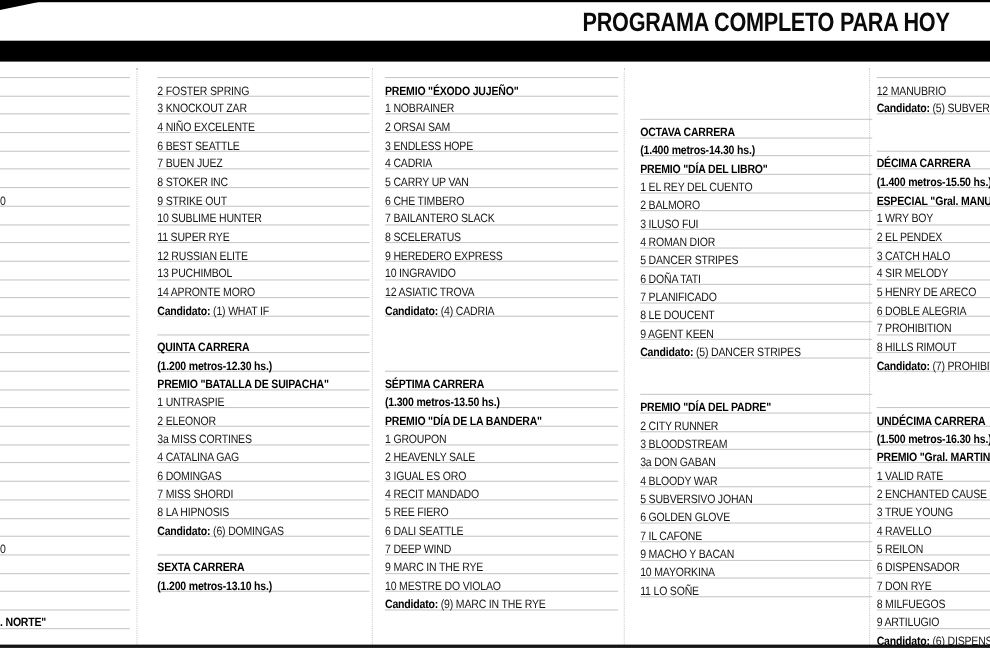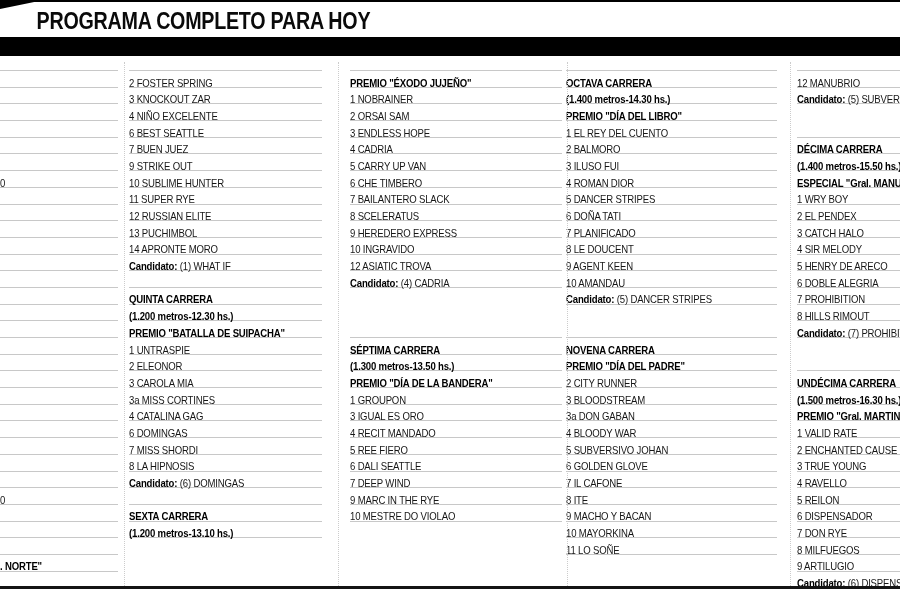--- a/index.html
+++ b/index.html
@@ -3,34 +3,34 @@
 <meta charset="utf-8">
 <style>
   html,body{margin:0;padding:0;background:#e8e8e8;}
   .page{
     position:relative;width:900px;height:600px;background:#ffffff;
     overflow:hidden;font-family:"Liberation Sans",sans-serif;
   }
   .top-line{position:absolute;top:0;left:0;width:900px;height:2px;background:var(--bar,#000);}
   .top-wedge{position:absolute;top:0;left:0;width:0;height:0;
     border-top:9px solid var(--bar,#000);border-right:44px solid transparent;}
-  .title-wrap{position:absolute;top:5px;left:0;width:900px;height:32px;text-align:left;}
+  .title-wrap{position:absolute;top:5px;left:0;width:900px;height:32px;text-align:right;}
   .title-text{
     display:inline-block;font-size:24px;line-height:32px;font-weight:bold;color:#0a0a0a;
     transform:scaleX(0.82);transform-origin:50% 50%;white-space:nowrap;letter-spacing:-0.3px;
   }
   .black-bar{position:absolute;top:37px;left:0;width:900px;height:19px;background:var(--bar,#000);}
   .bottom-rule{position:absolute;top:586px;left:0;width:900px;height:3px;background:#141414;}
 
   #columns-root{position:absolute;top:0;left:0;width:900px;height:600px;}
   .col{position:absolute;top:70px;border-top:1px solid var(--rule,#c8c8c8);}
   #columns-root .col:nth-child(1){left:0;width:118px;}
-  #columns-root .col:nth-child(2){left:129px;width:193px;}
+  #columns-root .col:nth-child(2){left:143px;width:193px;}
   #columns-root .col:nth-child(3){left:350px;width:212px;}
-  #columns-root .col:nth-child(4){left:566px;width:211px;}
+  #columns-root .col:nth-child(4){left:582px;width:211px;margin-top:38px;}
   #columns-root .col:nth-child(5){left:797px;width:210px;}
 
   .row{height:16.7px;box-sizing:border-box;padding-top:1.5px;}
   .row.ruled{border-bottom:1px solid var(--rule,#c8c8c8);}
   .txt{
     display:inline-block;white-space:nowrap;font-size:11px;line-height:13px;
     color:var(--text,#161616);letter-spacing:-0.2px;
     transform:scaleX(0.87);transform-origin:0 50%;
   }
   .hdr .txt{font-weight:bold;color:#000;}
@@ -83,34 +83,34 @@
         <div class="row ruled"></div>
         <div class="row ruled hdr"><span class="txt">. NORTE"</span></div>
         <div class="row ruled"></div>
       </div>
       <div class="col">
         <div class="row ruled"><span class="txt">2 FOSTER SPRING</span></div>
         <div class="row ruled"><span class="txt">3 KNOCKOUT ZAR</span></div>
         <div class="row ruled"><span class="txt">4 NIÑO EXCELENTE</span></div>
         <div class="row ruled"><span class="txt">6 BEST SEATTLE</span></div>
         <div class="row ruled"><span class="txt">7 BUEN JUEZ</span></div>
+        <div class="row ruled"><span class="txt">8 STOKER INC</span></div>
         <div class="row ruled"><span class="txt">9 STRIKE OUT</span></div>
         <div class="row ruled"><span class="txt">10 SUBLIME HUNTER</span></div>
         <div class="row ruled"><span class="txt">11 SUPER RYE</span></div>
         <div class="row ruled"><span class="txt">12 RUSSIAN ELITE</span></div>
         <div class="row ruled"><span class="txt">13 PUCHIMBOL</span></div>
         <div class="row ruled"><span class="txt">14 APRONTE MORO</span></div>
         <div class="row ruled"><span class="txt"><span class="cand-label">Candidato:</span><span>&nbsp;(1) WHAT IF</span></span></div>
         <div class="row ruled"></div>
         <div class="row ruled hdr"><span class="txt">QUINTA CARRERA</span></div>
         <div class="row ruled hdr"><span class="txt">(1.200 metros-12.30 hs.)</span></div>
         <div class="row ruled hdr"><span class="txt">PREMIO "BATALLA DE SUIPACHA"</span></div>
         <div class="row ruled"><span class="txt">1 UNTRASPIE</span></div>
         <div class="row ruled"><span class="txt">2 ELEONOR</span></div>
-        <div class="row ruled"><span class="txt">3 CAROLA MIA</span></div>
         <div class="row ruled"><span class="txt">3a MISS CORTINES</span></div>
         <div class="row ruled"><span class="txt">4 CATALINA GAG</span></div>
         <div class="row ruled"><span class="txt">6 DOMINGAS</span></div>
         <div class="row ruled"><span class="txt">7 MISS SHORDI</span></div>
         <div class="row ruled"><span class="txt">8 LA HIPNOSIS</span></div>
         <div class="row ruled"><span class="txt"><span class="cand-label">Candidato:</span><span>&nbsp;(6) DOMINGAS</span></span></div>
         <div class="row ruled"></div>
         <div class="row ruled hdr"><span class="txt">SEXTA CARRERA</span></div>
         <div class="row ruled hdr"><span class="txt">(1.200 metros-13.10 hs.)</span></div>
       </div>
@@ -128,55 +128,54 @@
         <div class="row ruled"><span class="txt">10 INGRAVIDO</span></div>
         <div class="row ruled"><span class="txt">12 ASIATIC TROVA</span></div>
         <div class="row ruled"><span class="txt"><span class="cand-label">Candidato:</span><span>&nbsp;(4) CADRIA</span></span></div>
         <div class="row"></div>
         <div class="row"></div>
         <div class="row ruled"></div>
         <div class="row ruled hdr"><span class="txt">SÉPTIMA CARRERA</span></div>
         <div class="row ruled hdr"><span class="txt">(1.300 metros-13.50 hs.)</span></div>
         <div class="row ruled hdr"><span class="txt">PREMIO "DÍA DE LA BANDERA"</span></div>
         <div class="row ruled"><span class="txt">1 GROUPON</span></div>
+        <div class="row ruled"><span class="txt">2 HEAVENLY SALE</span></div>
         <div class="row ruled"><span class="txt">3 IGUAL ES ORO</span></div>
         <div class="row ruled"><span class="txt">4 RECIT MANDADO</span></div>
         <div class="row ruled"><span class="txt">5 REE FIERO</span></div>
         <div class="row ruled"><span class="txt">6 DALI SEATTLE</span></div>
         <div class="row ruled"><span class="txt">7 DEEP WIND</span></div>
         <div class="row ruled"><span class="txt">9 MARC IN THE RYE</span></div>
         <div class="row ruled"><span class="txt">10 MESTRE DO VIOLAO</span></div>
+        <div class="row ruled"><span class="txt"><span class="cand-label">Candidato:</span><span>&nbsp;(9) MARC IN THE RYE</span></span></div>
       </div>
       <div class="col">
         <div class="row ruled hdr"><span class="txt">OCTAVA CARRERA</span></div>
         <div class="row ruled hdr"><span class="txt">(1.400 metros-14.30 hs.)</span></div>
         <div class="row ruled hdr"><span class="txt">PREMIO "DÍA DEL LIBRO"</span></div>
         <div class="row ruled"><span class="txt">1 EL REY DEL CUENTO</span></div>
         <div class="row ruled"><span class="txt">2 BALMORO</span></div>
         <div class="row ruled"><span class="txt">3 ILUSO FUI</span></div>
         <div class="row ruled"><span class="txt">4 ROMAN DIOR</span></div>
         <div class="row ruled"><span class="txt">5 DANCER STRIPES</span></div>
         <div class="row ruled"><span class="txt">6 DOÑA TATI</span></div>
         <div class="row ruled"><span class="txt">7 PLANIFICADO</span></div>
         <div class="row ruled"><span class="txt">8 LE DOUCENT</span></div>
         <div class="row ruled"><span class="txt">9 AGENT KEEN</span></div>
-        <div class="row ruled"><span class="txt">10 AMANDAU</span></div>
         <div class="row ruled"><span class="txt"><span class="cand-label">Candidato:</span><span>&nbsp;(5) DANCER STRIPES</span></span></div>
         <div class="row"></div>
         <div class="row ruled"></div>
-        <div class="row ruled hdr"><span class="txt">NOVENA CARRERA</span></div>
         <div class="row ruled hdr"><span class="txt">PREMIO "DÍA DEL PADRE"</span></div>
         <div class="row ruled"><span class="txt">2 CITY RUNNER</span></div>
         <div class="row ruled"><span class="txt">3 BLOODSTREAM</span></div>
         <div class="row ruled"><span class="txt">3a DON GABAN</span></div>
         <div class="row ruled"><span class="txt">4 BLOODY WAR</span></div>
         <div class="row ruled"><span class="txt">5 SUBVERSIVO JOHAN</span></div>
         <div class="row ruled"><span class="txt">6 GOLDEN GLOVE</span></div>
         <div class="row ruled"><span class="txt">7 IL CAFONE</span></div>
-        <div class="row ruled"><span class="txt">8 ITE</span></div>
         <div class="row ruled"><span class="txt">9 MACHO Y BACAN</span></div>
         <div class="row ruled"><span class="txt">10 MAYORKINA</span></div>
         <div class="row ruled"><span class="txt">11 LO SOÑE</span></div>
       </div>
       <div class="col">
         <div class="row ruled"><span class="txt">12 MANUBRIO</span></div>
         <div class="row ruled"><span class="txt"><span class="cand-label">Candidato:</span><span>&nbsp;(5) SUBVERSIVO</span></span></div>
         <div class="row"></div>
         <div class="row ruled"></div>
         <div class="row ruled hdr"><span class="txt">DÉCIMA CARRERA</span></div>

